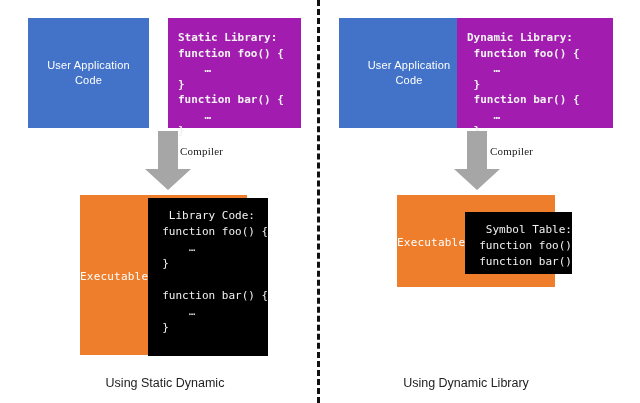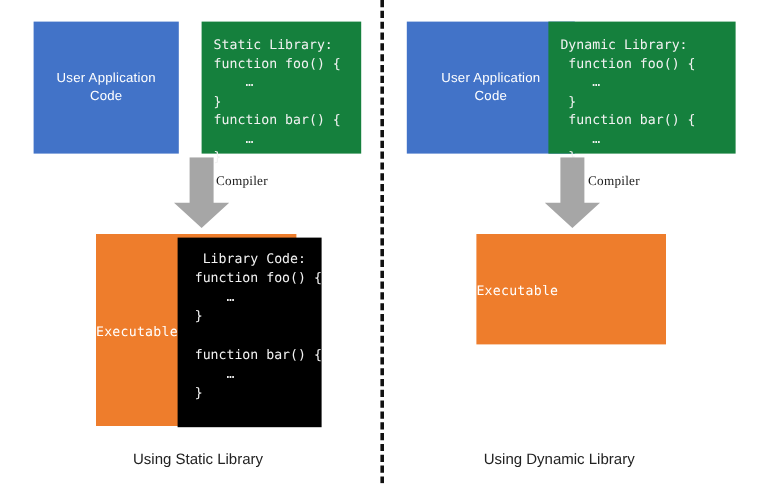--- a/index.html
+++ b/index.html
@@ -31,28 +31,29 @@
     line-height: 15px;
     display: flex;
     align-items: center;
     justify-content: center;
     text-align: center;
     white-space: pre-line;
     letter-spacing: 0.2px;
   }
 
   .code-box {
-    background: #15803d;
+    background: #a21caf;
     color: #f2f2f2;
     font-family: "DejaVu Sans Mono", "Liberation Mono", monospace;
     font-size: 11px;
     line-height: 15.5px;
     white-space: pre;
     padding: 12px 0 0 10px;
     letter-spacing: 0px;
+    font-weight: bold;
   }
 
   .exec-box {
     background: #ee7d2c;
     display: flex;
     flex-direction: row;
     align-items: center;
   }
   .exec-title {
     color: #ffffff;
@@ -134,21 +135,21 @@
     <div class="exec-inner" style="width:142px; height:158px; margin-top:3px;"> Library Code:
 function foo() {
     …
 }
 
 function bar() {
     …
 }</div>
   </div>
 
-  <div class="caption" style="left:40px; top:376px; width:250px;">Using Static Library</div>
+  <div class="caption" style="left:40px; top:376px; width:250px;">Using Static Dynamic</div>
 
   <div class="divider"></div>
 
   <div class="box blue-box" style="left:339px; top:18px; width:140px; height:110px;">User Application
 Code</div>
 
   <div class="box code-box" style="left:457px; top:18px; width:156px; height:110px;">Dynamic Library:
  function foo() {
     …
  }
@@ -159,17 +160,20 @@
   <div class="arrow" style="left:453px; top:131px;">
     <svg width="48" height="60" viewBox="0 0 48 60">
       <polygon points="14,0 34,0 34,38 47,38 24,59 1,38 14,38" fill="#a6a6a6"></polygon>
     </svg>
   </div>
 
   <div class="arrow-label" style="left:490px; top:145px;">Compiler</div>
 
   <div class="box exec-box" style="left:397px; top:195px; width:158px; height:92px;">
     <div class="exec-title">Executable</div>
+    <div class="exec-inner" style="width:134px; height:62px; margin-top:3px;"> Symbol Table:
+function foo()
+function bar()</div>
   </div>
 
   <div class="caption" style="left:341px; top:376px; width:250px;">Using Dynamic Library</div>
 
 </div>
 
 </body></html>

